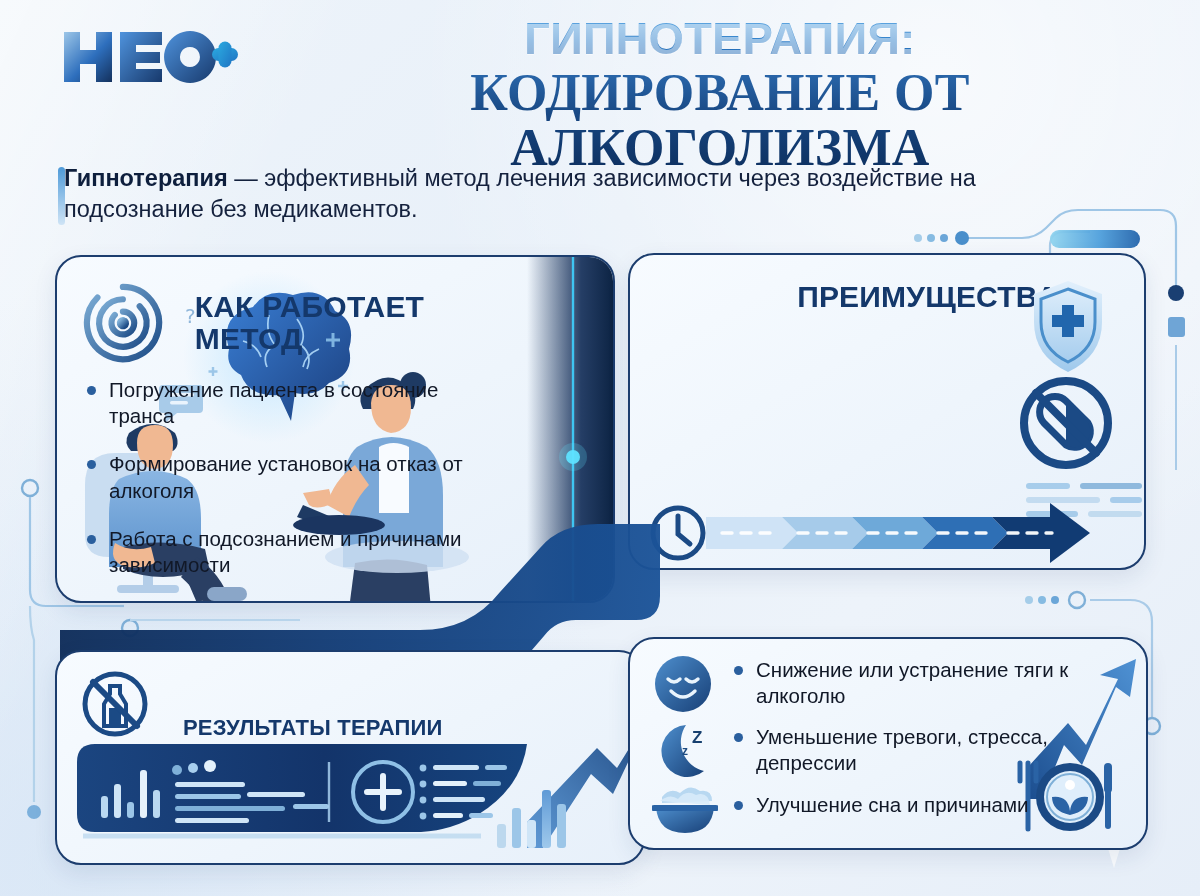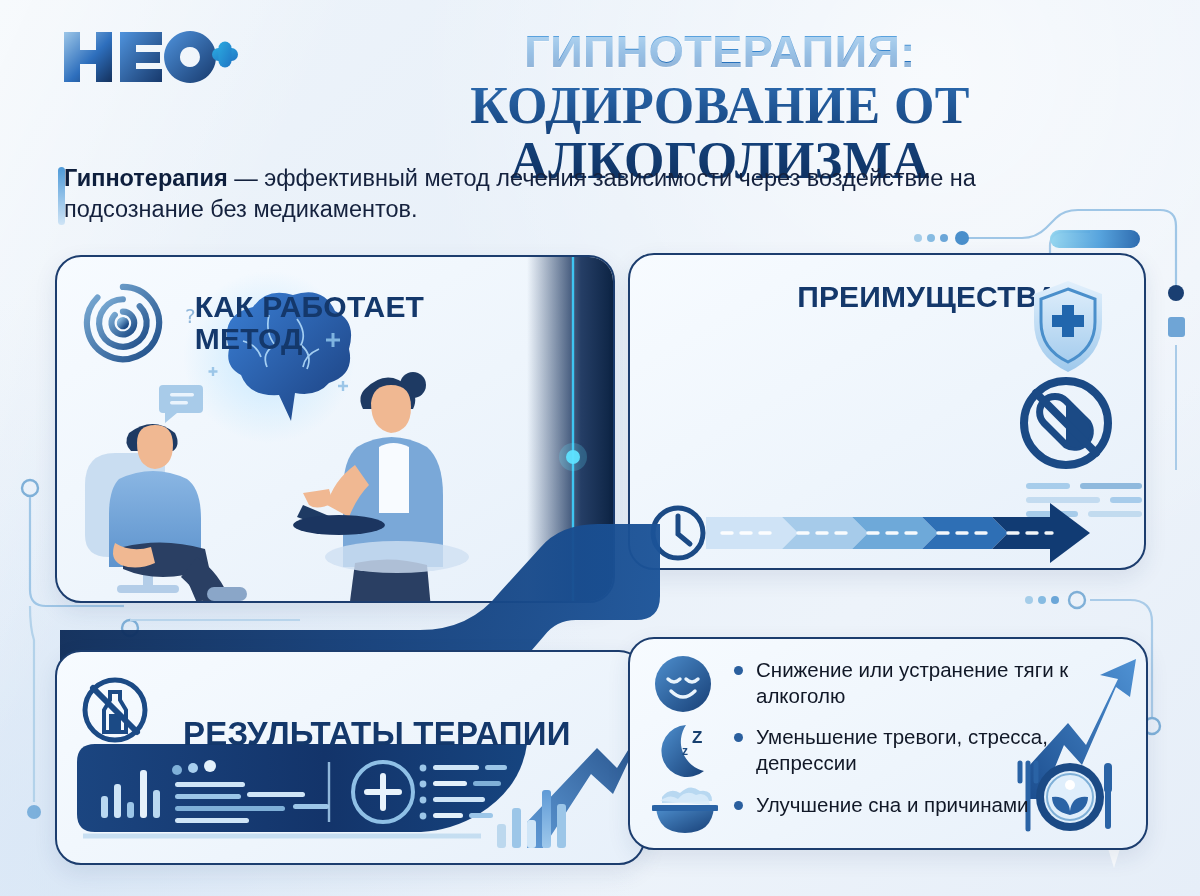--- a/index.html
+++ b/index.html
@@ -22,21 +22,21 @@
       radial-gradient(circle at 78% 8%, rgba(255,255,255,.65), rgba(255,255,255,0) 42%),
       radial-gradient(circle at 6% 96%, rgba(206,224,244,.55), rgba(255,255,255,0) 40%);
     pointer-events: none;
   }
 
   
   .logo { position: absolute; left: 60px; top: 28px; height: 58px; }
   .logo svg { display:block; }
 
   .title-wrap {
-    position: absolute; left: 270px; top: 28px; width: 900px;
+    position: absolute; left: 270px; top: 15px; width: 900px;
     text-align: center;
   }
   .title-line1 {
     font-size: 45px; font-weight: 800; letter-spacing: .5px;
     line-height: 1.05;
     background: linear-gradient(180deg,#6fb3e8 0%, #2f7fc9 55%, #1c5ea8 100%);
     -webkit-background-clip: text; background-clip: text; color: transparent;
     text-shadow: 0 1px 0 rgba(255,255,255,.5);
   }
   .title-line2 {
@@ -103,21 +103,21 @@
     position: relative; padding-left: 22px; margin-bottom: 18px;
     font-size: 20.5px; line-height: 1.26; color: #111827;
   }
   #card-adv li::before {
     content: ""; position: absolute; left: 0; top: 9px;
     width: 9px; height: 9px; border-radius: 50%; background: #2a5f9e;
   }
 
   
   #card-res .card-head { position: absolute; left: 22px; top: 16px; }
-  #card-res .card-title { font-size: 33px; margin-top: 48px; }
+  #card-res .card-title { font-size: 22px; margin-top: 48px; }
 
   
   #card-out ul { position: absolute; left: 104px; top: 18px; width: 360px; list-style: none; }
   #card-out li {
     position: relative; padding-left: 22px; margin-bottom: 16px;
     font-size: 20.5px; line-height: 1.25; color: #111827;
   }
   #card-out li::before {
     content: ""; position: absolute; left: 0; top: 9px;
     width: 9px; height: 9px; border-radius: 50%; background: #2a5f9e;
@@ -314,20 +314,25 @@
         <g fill="none" stroke="url(#spG)" stroke-width="6.5" stroke-linecap="round">
           <path d="M42,4 a38,38 0 1,1 -26.8,11.2"></path>
           <path d="M42,17 a25,25 0 1,0 17.7,7.3"></path>
           <path d="M42,30 a12,12 0 1,1 -8.5,3.5"></path>
           <path d="M42,39 a3.2,3.2 0 1,0 2.3,0.9"></path>
         </g>
       </svg>
       <div class="card-title">КАК РАБОТАЕТ МЕТОД</div>
     </div>
 
+    <ul>
+      <li>Погружение пациента в состояние транса</li>
+      <li>Формирование установок на отказ от алкоголя</li>
+      <li>Работа с подсознанием и причинами зависимости</li>
+    </ul>
   </div>
 
   <div class="card" id="card-adv">
 
     <div class="card-title">ПРЕИМУЩЕСТВА</div>
 
     <svg class="svg-layer" width="518" height="317" viewBox="0 0 518 317">
       <defs>
         <linearGradient id="shieldG" x1="0" y1="0" x2="0" y2="1">
           <stop offset="0%" stop-color="#e2f0fc"></stop>

